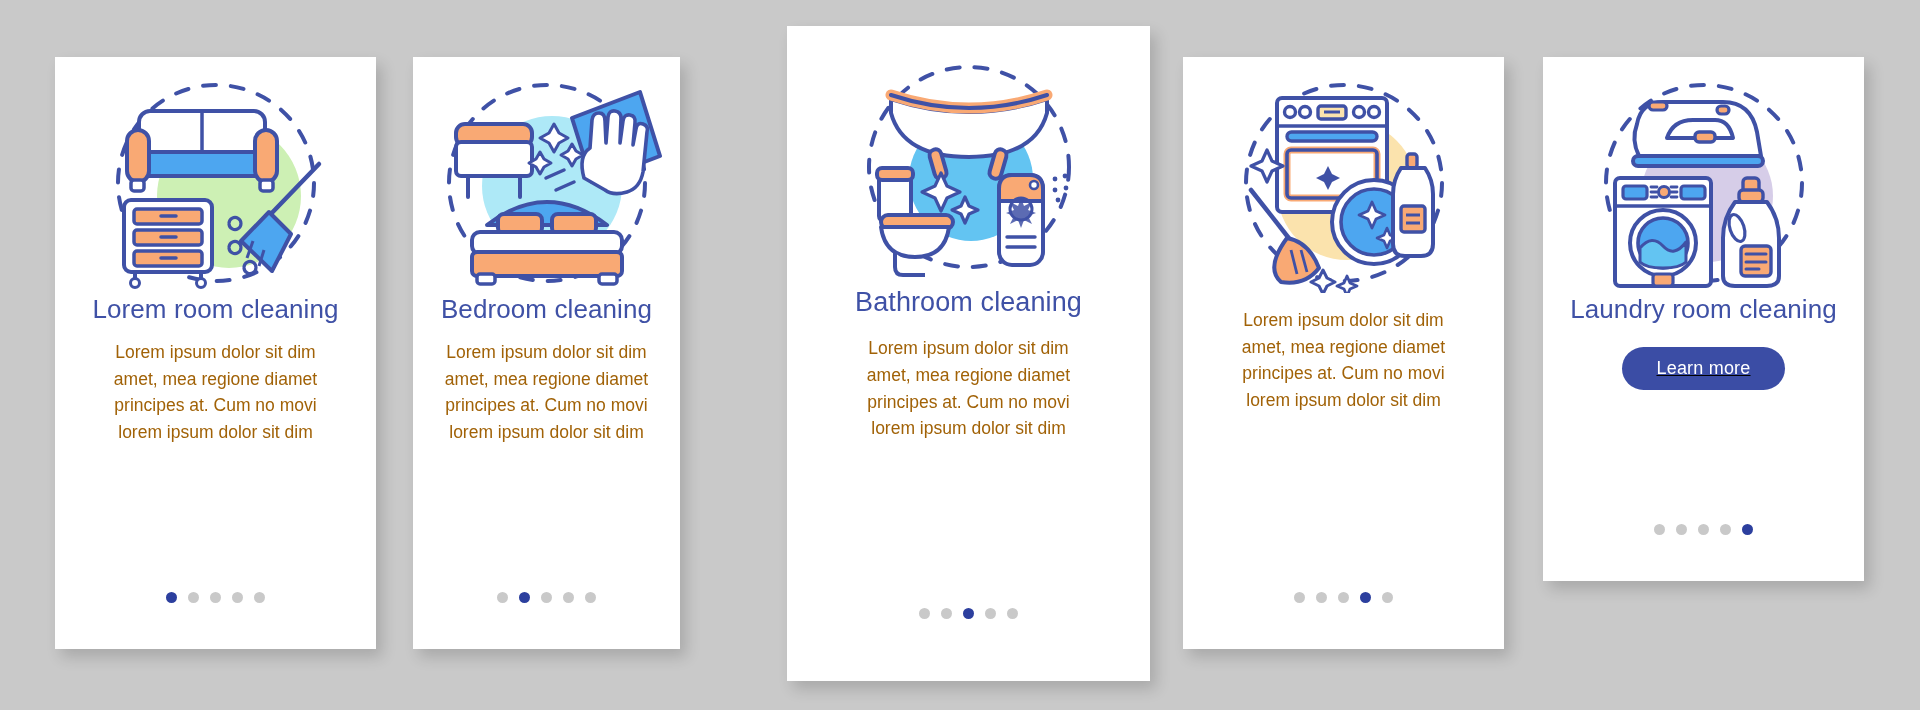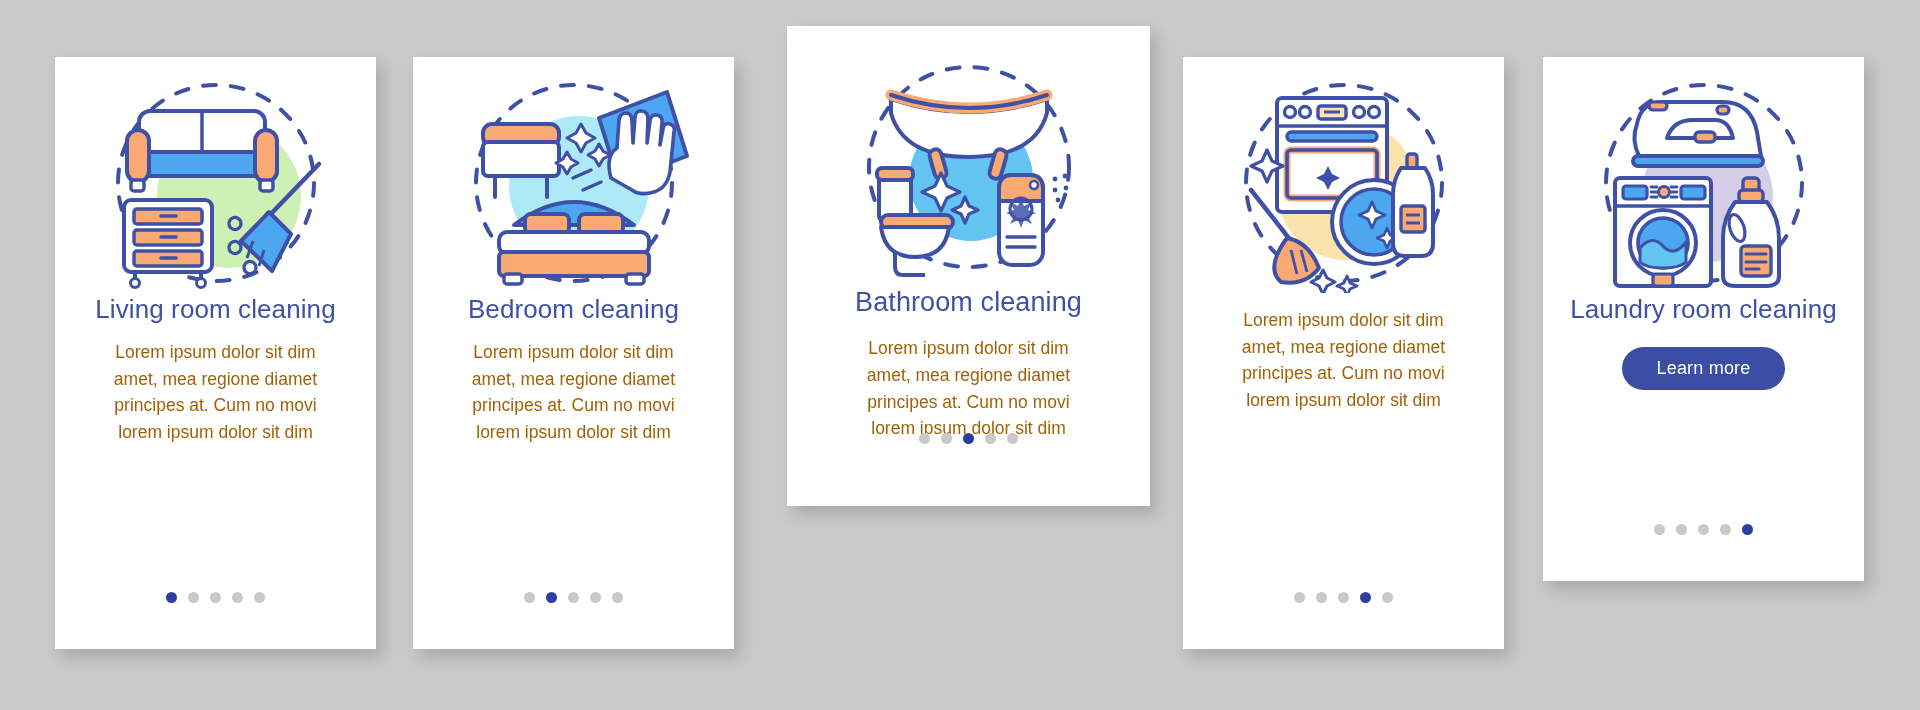--- a/index.html
+++ b/index.html
@@ -20,22 +20,22 @@
     background: #ffffff;
     box-shadow: 6px 8px 14px rgba(0,0,0,0.16);
     display: flex;
     flex-direction: column;
     align-items: center;
     overflow: hidden;
   }
 
   
   .card.c1 { left: 55px;   top: 57px;  width: 321px; height: 592px; }
-  .card.c2 { left: 413px;  top: 57px;  width: 321px; height: 592px; }
-  .card.c3 { left: 787px;  top: 26px;  width: 363px; height: 480px; }
+  .card.c2 { left: 413px;  top: 57px;  width: 267px; height: 592px; }
+  .card.c3 { left: 787px;  top: 26px;  width: 363px; height: 655px; }
   .card.c4 { left: 1183px; top: 57px;  width: 321px; height: 592px; }
   .card.c5 { left: 1543px; top: 57px;  width: 321px; height: 524px; }
 
   .illo-wrap {
     width: 100%;
     display: flex;
     align-items: center;
     justify-content: center;
     flex: 0 0 auto;
   }
@@ -66,20 +66,21 @@
     margin-top: 14px;
     max-width: 300px;
   }
   .c3 .card-body { margin-top: 16px; font-size: 17.5px; }
 
   .cta-wrap {
     margin-top: 22px;
     display: flex;
     justify-content: center;
     width: 100%;
+    text-decoration: underline;
   }
   .cta {
     background: #3b4da5;
     color: #ffffff;
     border: none;
     border-radius: 22px;
     font-size: 18px;
     font-family: "Liberation Sans", sans-serif;
     padding: 11px 34px;
     cursor: pointer;
@@ -136,21 +137,21 @@
 
         <line x1="218" y1="86" x2="166" y2="140" stroke="#3f51a6" stroke-width="4.5" stroke-linecap="round"></line>
         <path d="M168 134 L190 156 L171 193 L140 163 Z" fill="#4da6f0" stroke="#3f51a6" stroke-width="4" stroke-linejoin="round"></path>
         <line x1="152" y1="163" x2="146" y2="180" stroke="#3f51a6" stroke-width="3"></line>
         <line x1="163" y1="172" x2="158" y2="188" stroke="#3f51a6" stroke-width="3"></line>
         <path d="M128 146 a6 6 0 1 0 0 -1" fill="none" stroke="#3f51a6" stroke-width="3.2" stroke-linecap="round"></path>
         <path d="M128 170 a6 6 0 1 0 0 -1" fill="none" stroke="#3f51a6" stroke-width="3.2" stroke-linecap="round"></path>
         <path d="M143 190 a6 6 0 1 0 0 -1" fill="none" stroke="#3f51a6" stroke-width="3.2" stroke-linecap="round"></path>
       </svg>
     </div>
-    <h2 class="card-title">Living room cleaning</h2>
+    <h2 class="card-title">Lorem room cleaning</h2>
     <p class="card-body">Lorem ipsum dolor sit dim amet, mea regione diamet principes at. Cum no movi lorem ipsum dolor sit dim</p>
     <div class="dots">
       <span class="dot active"></span>
       <span class="dot"></span>
       <span class="dot"></span>
       <span class="dot"></span>
       <span class="dot"></span>
     </div>
   </div>
 

